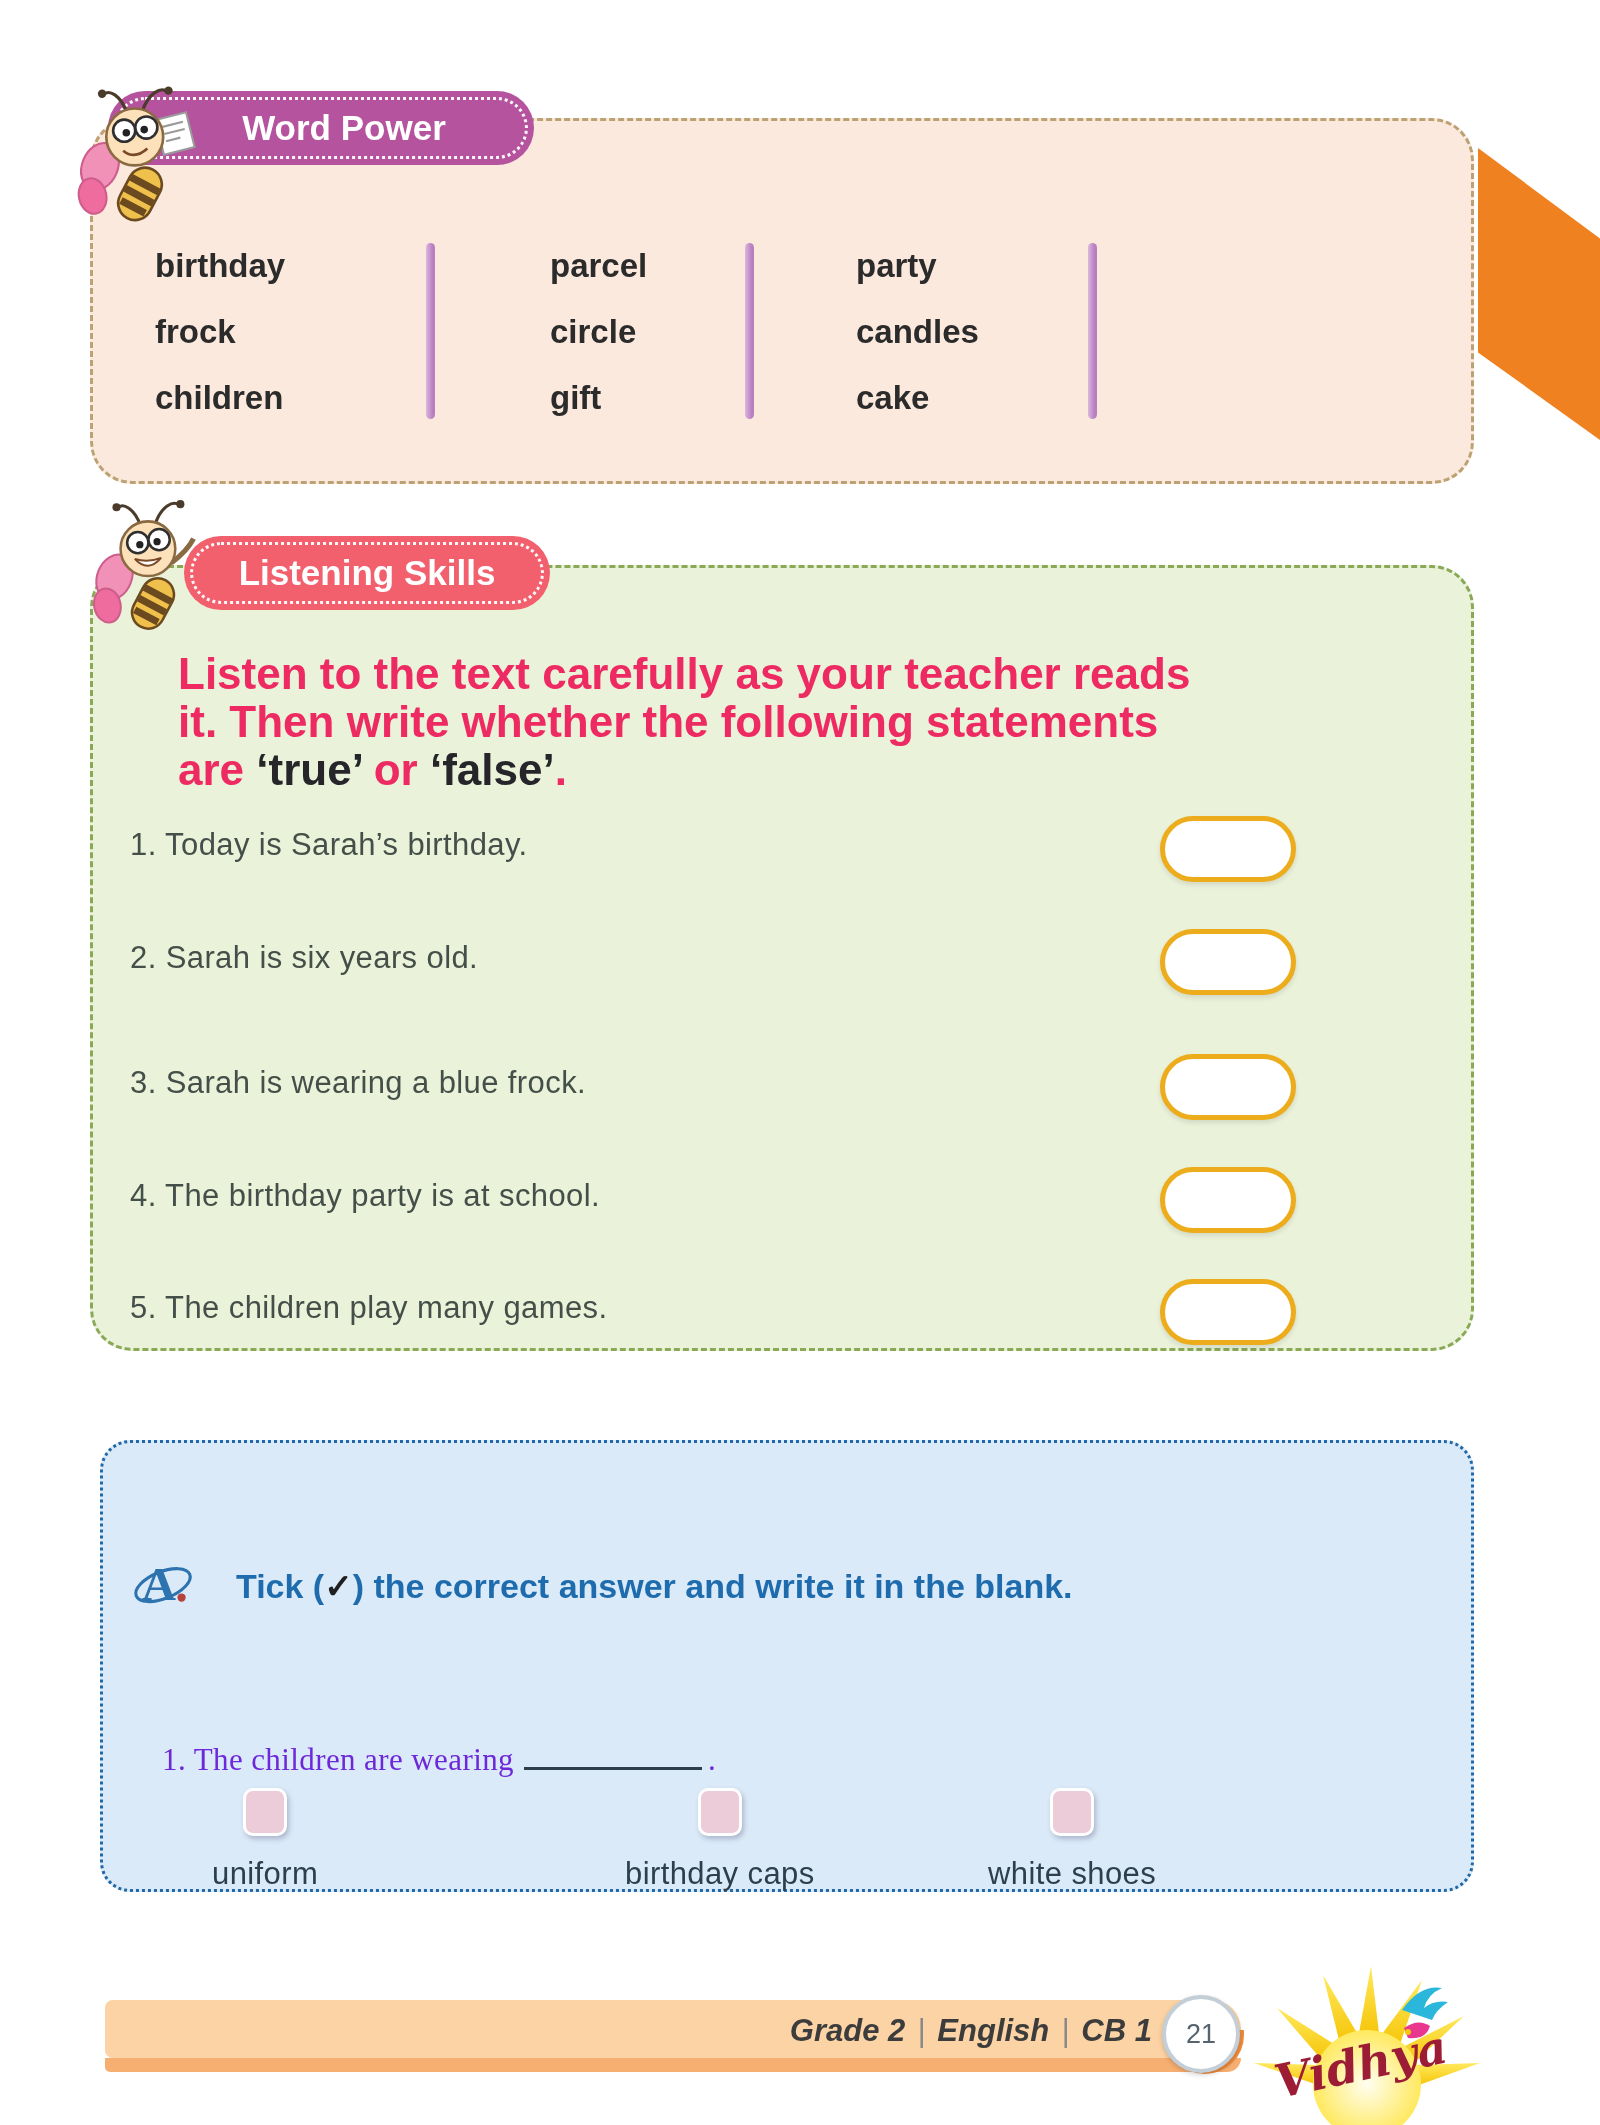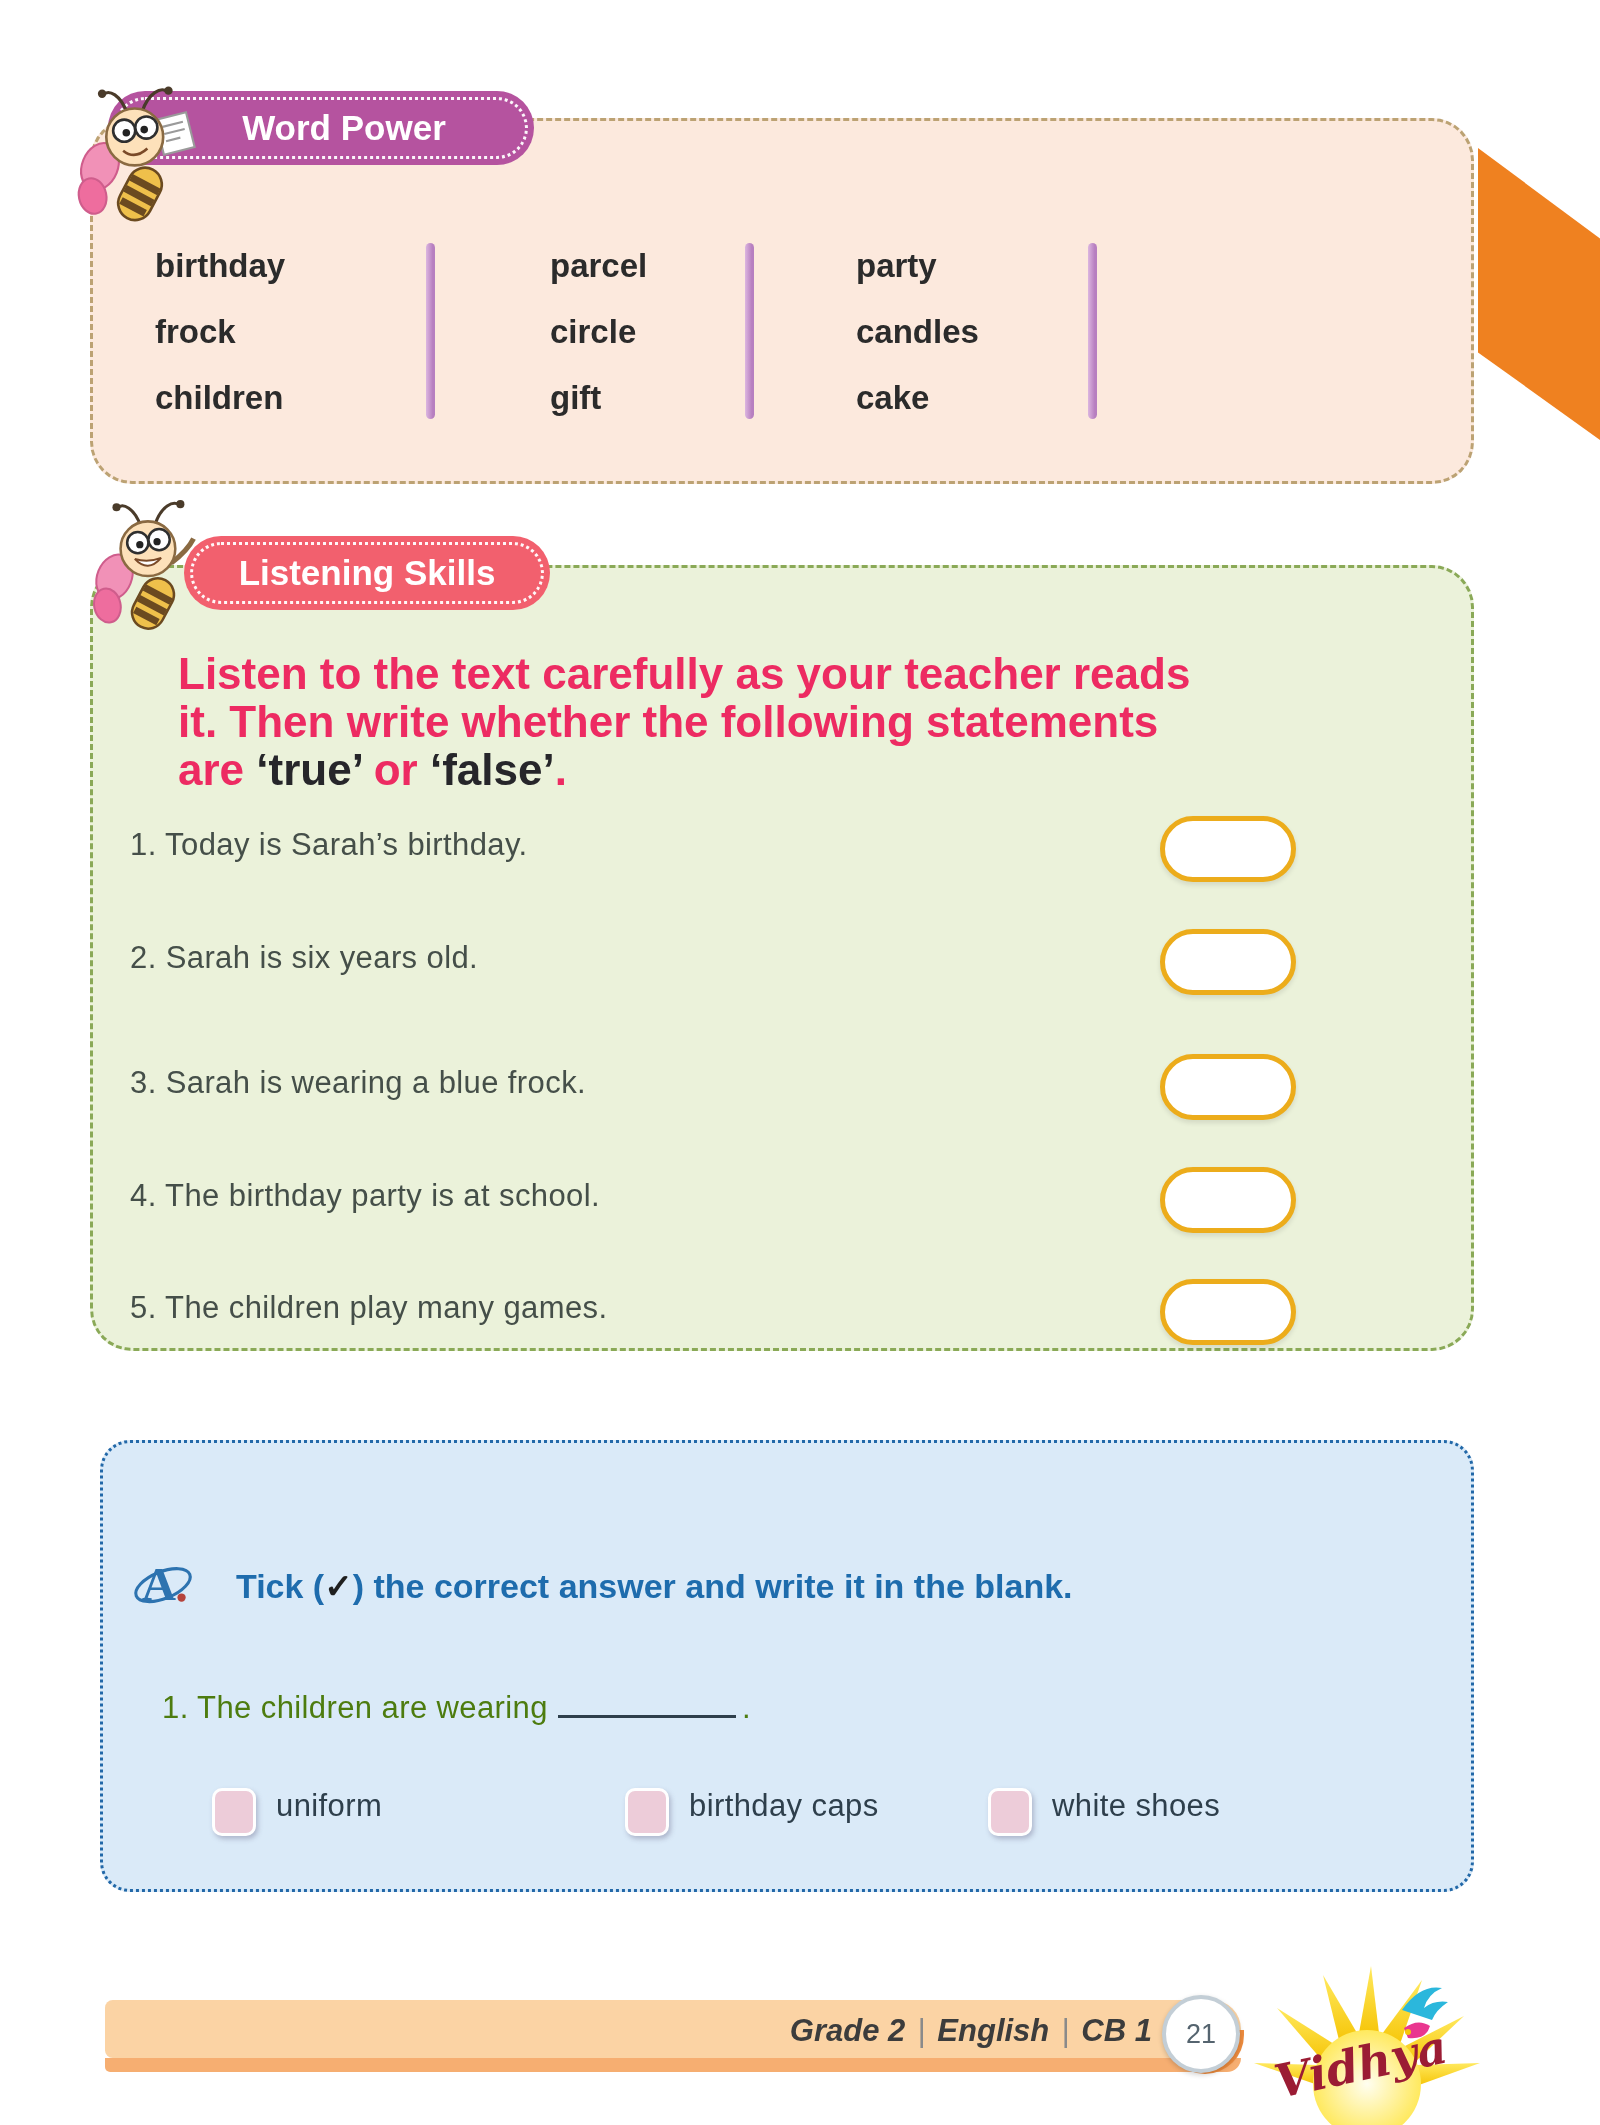--- a/index.html
+++ b/index.html
@@ -36,25 +36,25 @@
   .answer-pill{position:absolute;left:1160px;width:126px;height:56px;background:#fff;
         border:5px solid #ecac1b;border-radius:33px;box-shadow:0 3px 5px rgba(0,0,0,.10);z-index:2;}
 
   
   .cz-box{position:absolute;left:100px;top:1440px;width:1368px;height:446px;background:#daeaf8;
         border:3px dotted #2268a8;border-radius:30px;z-index:1;}
   .a-icon{position:absolute;left:130px;top:1548px;width:66px;height:66px;z-index:2;}
   .tick-line{position:absolute;left:216px;top:1566px;font-size:34px;font-weight:bold;
         color:#1e6cad;z-index:2;margin-left:20px;}
   .tick-black{color:#1f1f1f;}
-  .question{position:absolute;left:162px;top:1690px;font-size:31px;color:#4d7c0f;
-        letter-spacing:.4px;z-index:2;}
+  .question{position:absolute;left:162px;top:1742px;font-size:31px;color:#6d28d9;
+        letter-spacing:.4px;z-index:2;font-family:Liberation Serif, serif;}
   .blank{display:inline-block;width:178px;border-bottom:3px solid #2e3f4c;height:24px;
         margin:0 6px 0 10px;}
-  .option{position:absolute;top:1788px;display:flex;gap:20px;z-index:2;}
+  .option{position:absolute;top:1788px;display:flex;align-items:center;gap:20px;z-index:2;flex-direction:column;}
   .checkbox{width:38px;height:42px;background:#edccd9;border:3px solid #fff;border-radius:10px;
         box-shadow:2px 3px 5px rgba(120,120,150,.45);}
   .option-label{font-size:31px;color:#2e3f4c;letter-spacing:.4px;}
 
   
   .bee{position:absolute;z-index:5;}
   .bee-wp{left:74px;top:78px;width:132px;height:158px;}
   .bee-ls{left:92px;top:492px;width:122px;height:152px;}
 
   

